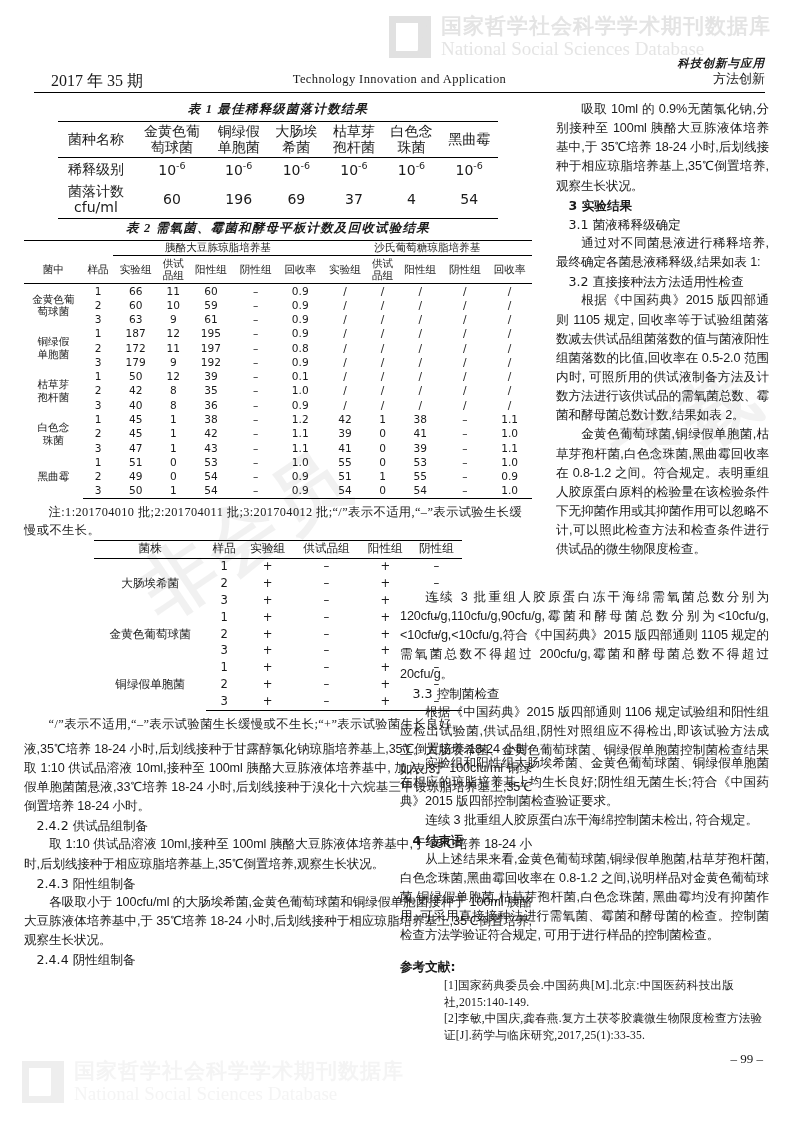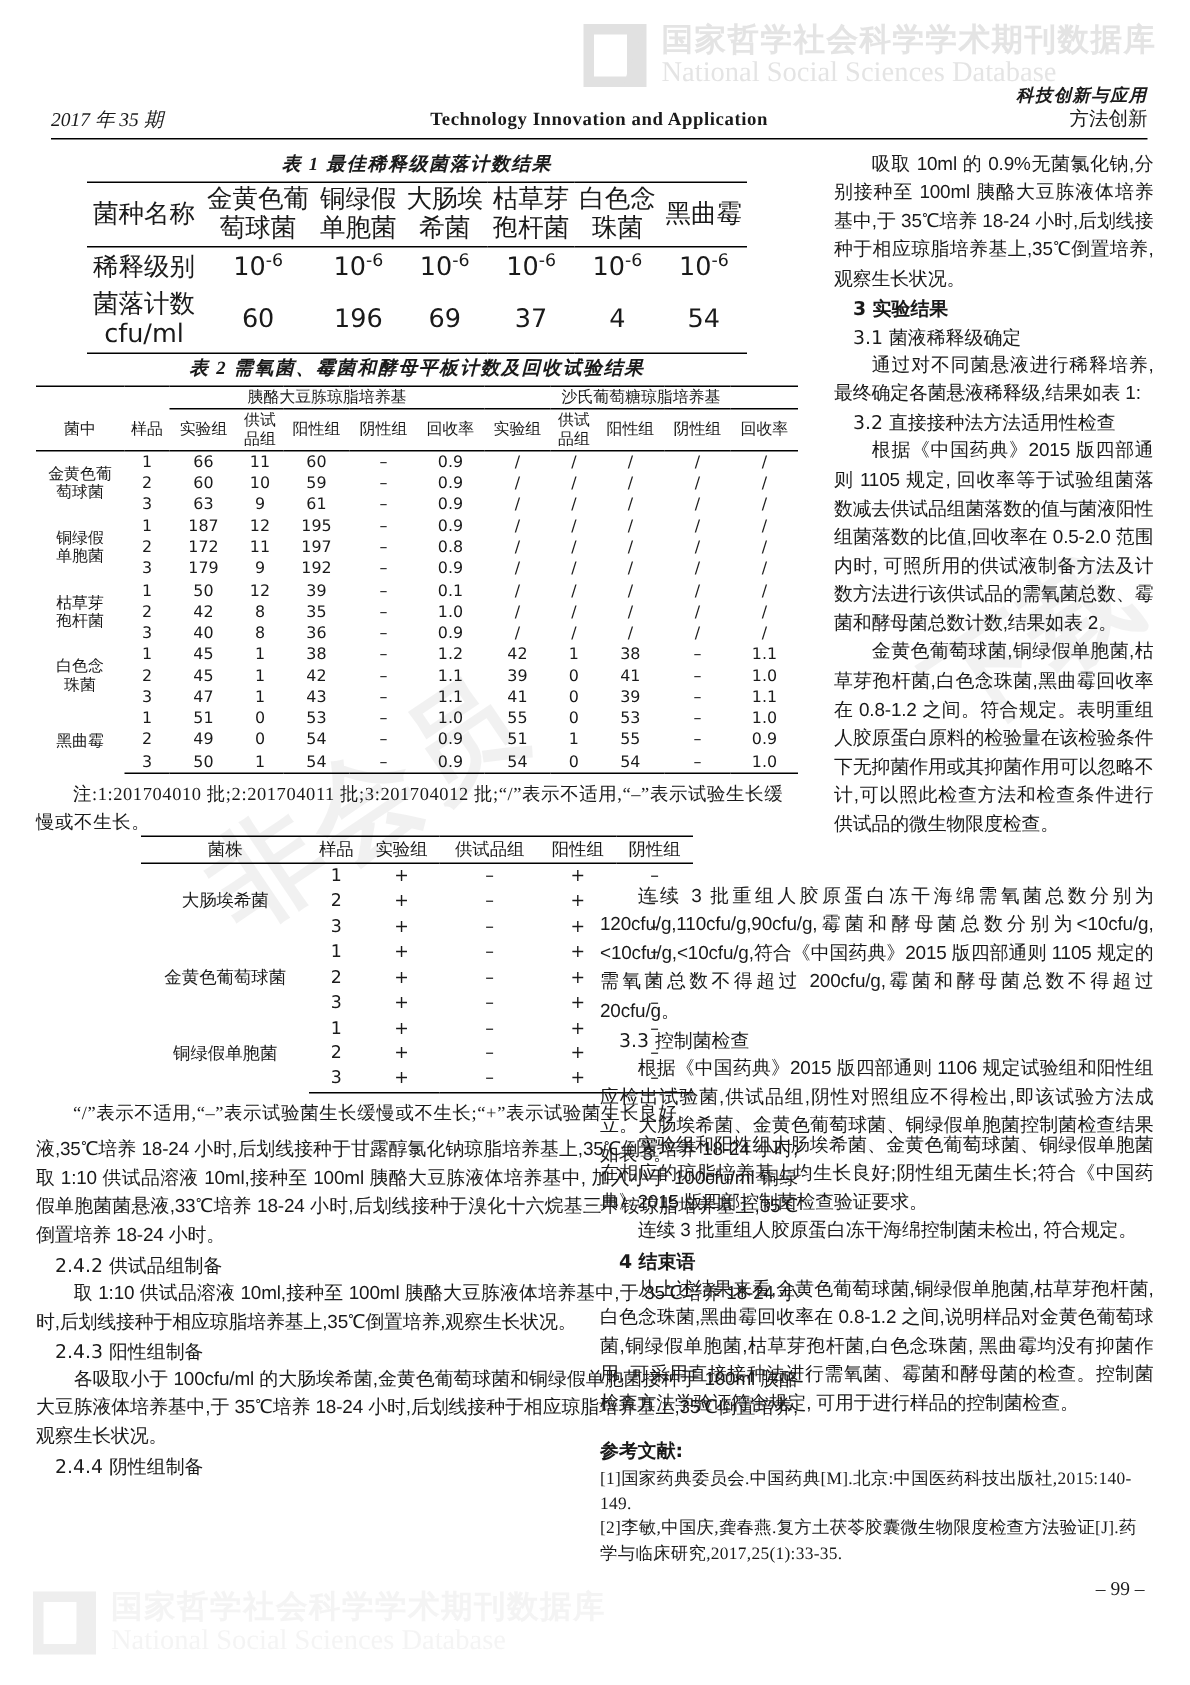--- a/index.html
+++ b/index.html
@@ -107,29 +107,28 @@
     font-weight: bold;
     font-style: italic;
     font-size: 11.5px;
     letter-spacing: 1px;
   }
   .runhead .journal-en {
     position: absolute;
     left: 0; right: 0; top: 6px;
     text-align: center;
     font-family: "Liberation Serif", serif;
-    font-weight: bold;
+    font-weight: normal;
     font-size: 12.5px;
     letter-spacing: 0.4px;
   }
   .runhead .issue {
-    position: absolute; left: 0; top: 5px;
-    font-size: 13px;
-    font-family: "Liberation Serif", serif;
-    font-style: italic;
+    position: absolute; left: 17px; top: 5px;
+    font-size: 16px;
+    font-family: "Liberation Serif", serif;
   }
   .runhead .section {
     position: absolute; right: 0; top: 4px;
     font-size: 13px;
     font-family: "DejaVu Sans", sans-serif;
   }
   .runhead .rule {
     position: absolute;
     left: 0; right: 0; top: 26px;
     border-top: 1.6px solid #000;
@@ -204,21 +203,21 @@
     font-size: 12.3px;
     line-height: 1.5;
     font-family: "Liberation Serif", serif;
     text-indent: 2em;
     margin: 4px 0 0 0;
     letter-spacing: 0.4px;
   }
 
   
   #table1 { width: 440px; margin: 0 auto; }
-  #table1 td { font-size: 17px; padding: 2px 1px; }
+  #table1 td { font-size: 14px; padding: 2px 1px; }
   #table1 .hdr { line-height: 1.12; }
 
   
   #table2 { width: 100%; }
   #table2 td { font-size: 10.6px; padding: 0.9px 1px; }
 
   
   #table3 { width: 368px; margin: 0 auto; }
   #table3 td { font-size: 11.6px; padding: 1.6px 2px; }
 
@@ -229,20 +228,21 @@
     font-size: 12.6px;
     font-weight: bold;
     font-family: "DejaVu Sans", sans-serif;
     margin: 14px 0 2px 0;
   }
   .ref-item {
     font-size: 11.6px;
     font-family: "Liberation Serif", serif;
     line-height: 1.42;
     letter-spacing: 0.2px;
+    margin-left: 44px;
   }
 
   .pagenum {
     position: absolute;
     right: 30px; bottom: 56px;
     font-size: 13px;
     font-family: "Liberation Serif", serif;
   }
 </style>
 </head>

